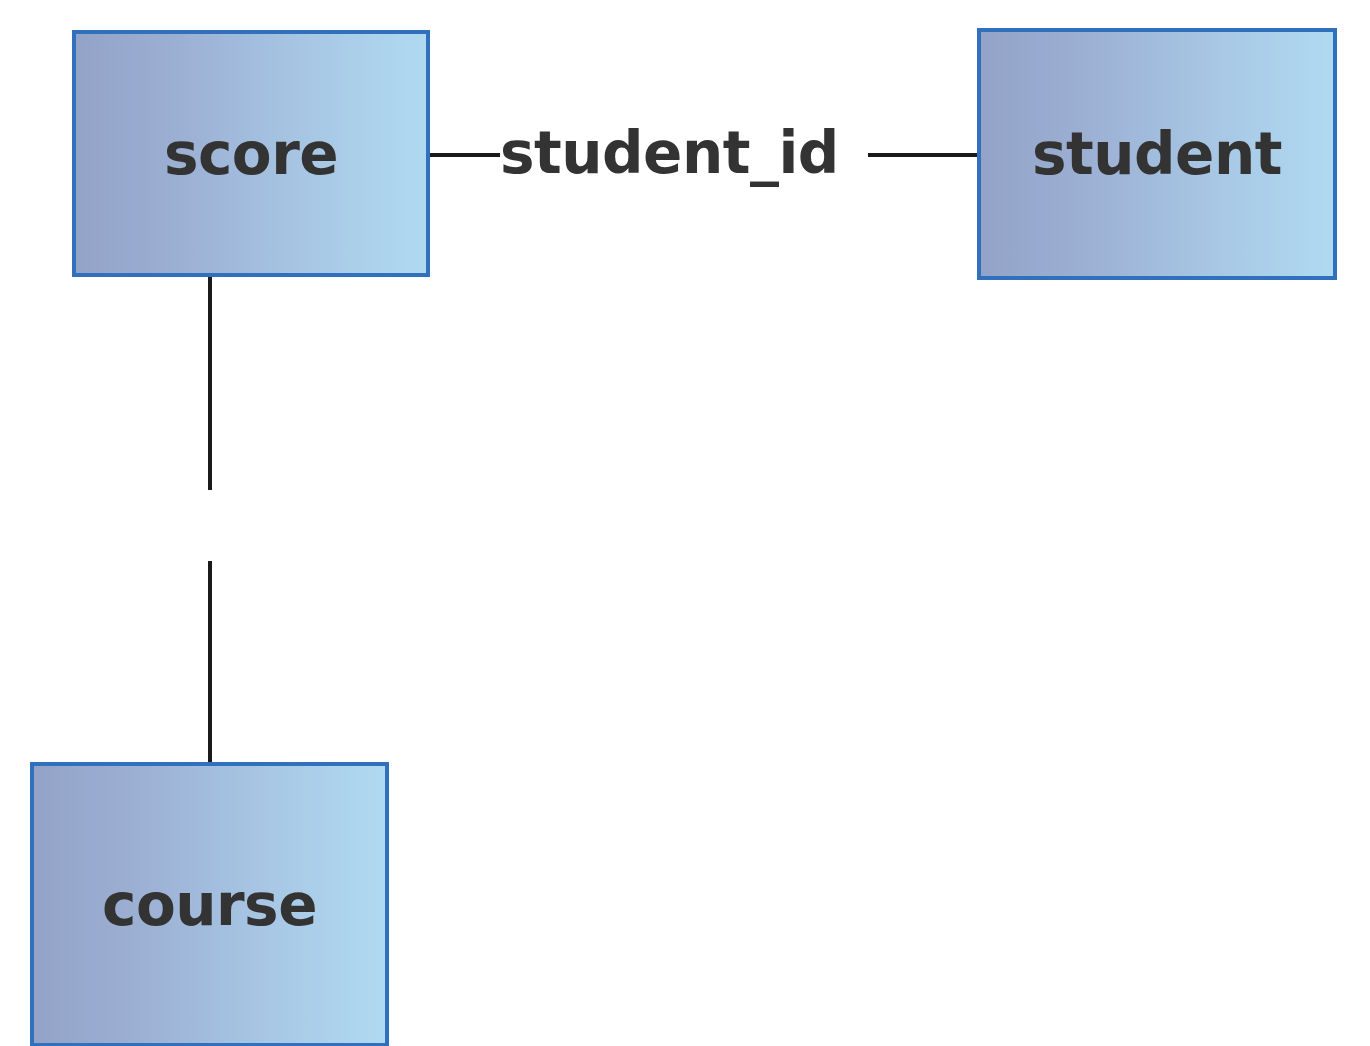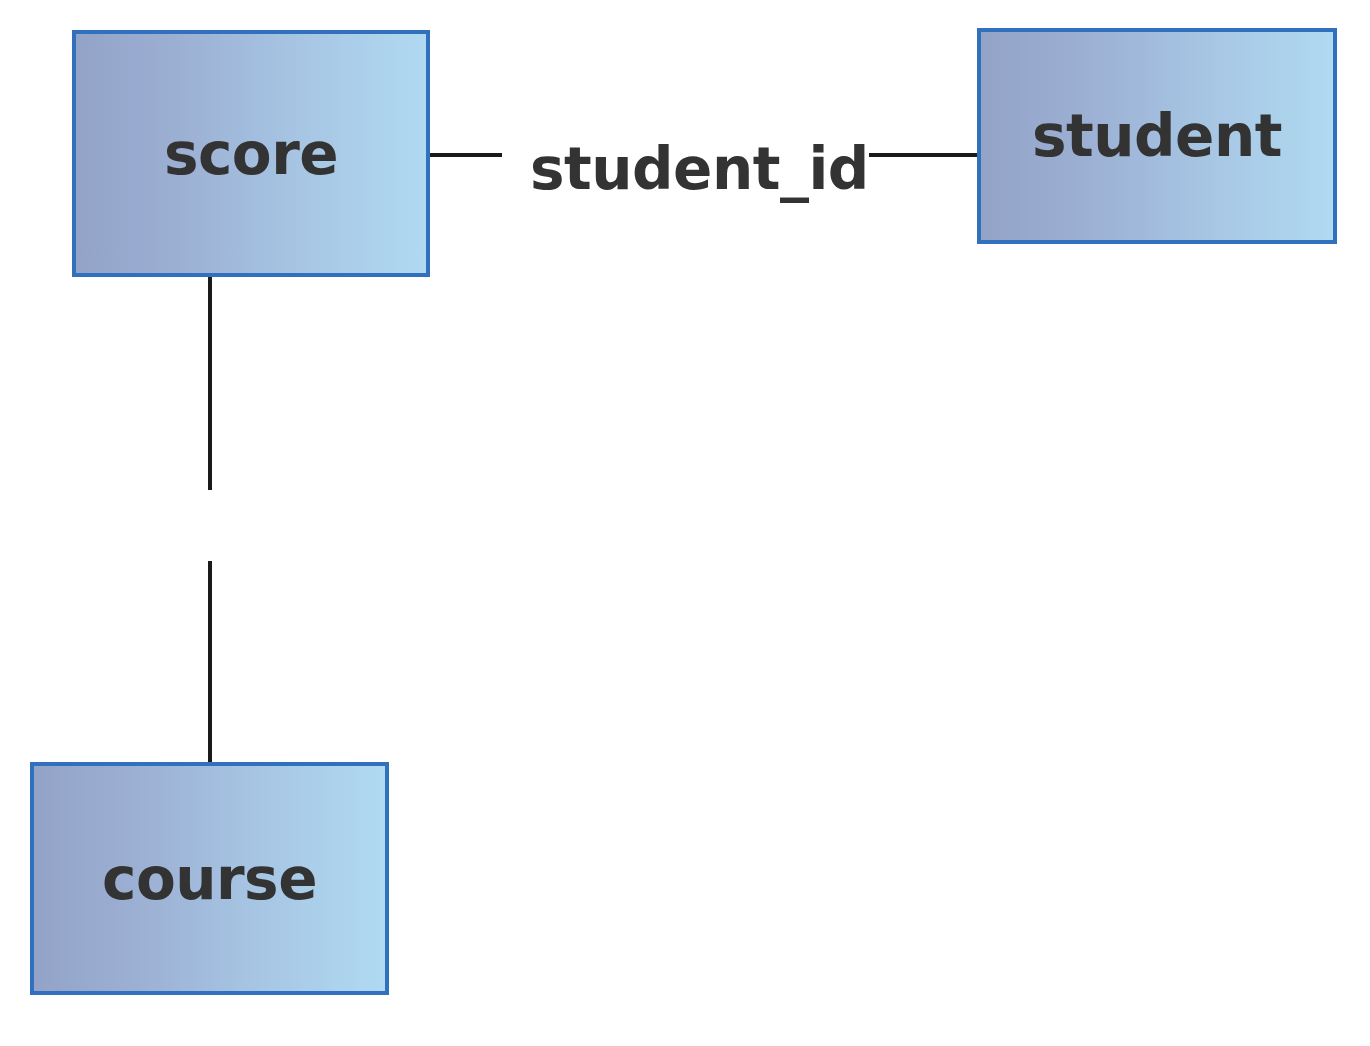--- a/index.html
+++ b/index.html
@@ -35,22 +35,22 @@
     font-weight: bold;
     font-size: 58px;
     line-height: 1;
     color: #333333;
     letter-spacing: -0.5px;
     white-space: nowrap;
     user-select: none;
   }
 
   #entity-score   { left: 30px;  top: 30px;  width: 358px; height: 247px; margin-left: 42px; }
-  #entity-student { left: 977px; top: 28px;  width: 360px; height: 216px; }
-  #entity-course  { left: 30px;  top: 762px; width: 359px; height: 233px; }
+  #entity-student { left: 977px; top: 28px;  width: 360px; height: 252px; }
+  #entity-course  { left: 30px;  top: 762px; width: 359px; height: 285px; }
 
   
   .edge-h {
     position: absolute;
     height: 4px;
     background: #1a1a1a;
     z-index: 1;
   }
   .edge-v {
     position: absolute;
@@ -74,21 +74,21 @@
     font-weight: bold;
     font-size: 58px;
     line-height: 1;
     color: #333333;
     letter-spacing: -0.5px;
     white-space: nowrap;
     background: #ffffff;
     z-index: 2;
     user-select: none;
   }
-  #label-student-id { left: 530px; top: 124px; margin-top: 16px; }
+  #label-student-id { left: 500px; top: 124px; }
   #label-course-id  { left: 44px;  top: 492px; padding: 2px 0; }
 </style>
 </head>
 <body>
 
 <div id="canvas">
 
   <div id="edge-score-student-a" class="edge-h"></div>
   <div id="edge-score-student-b" class="edge-h"></div>
 

